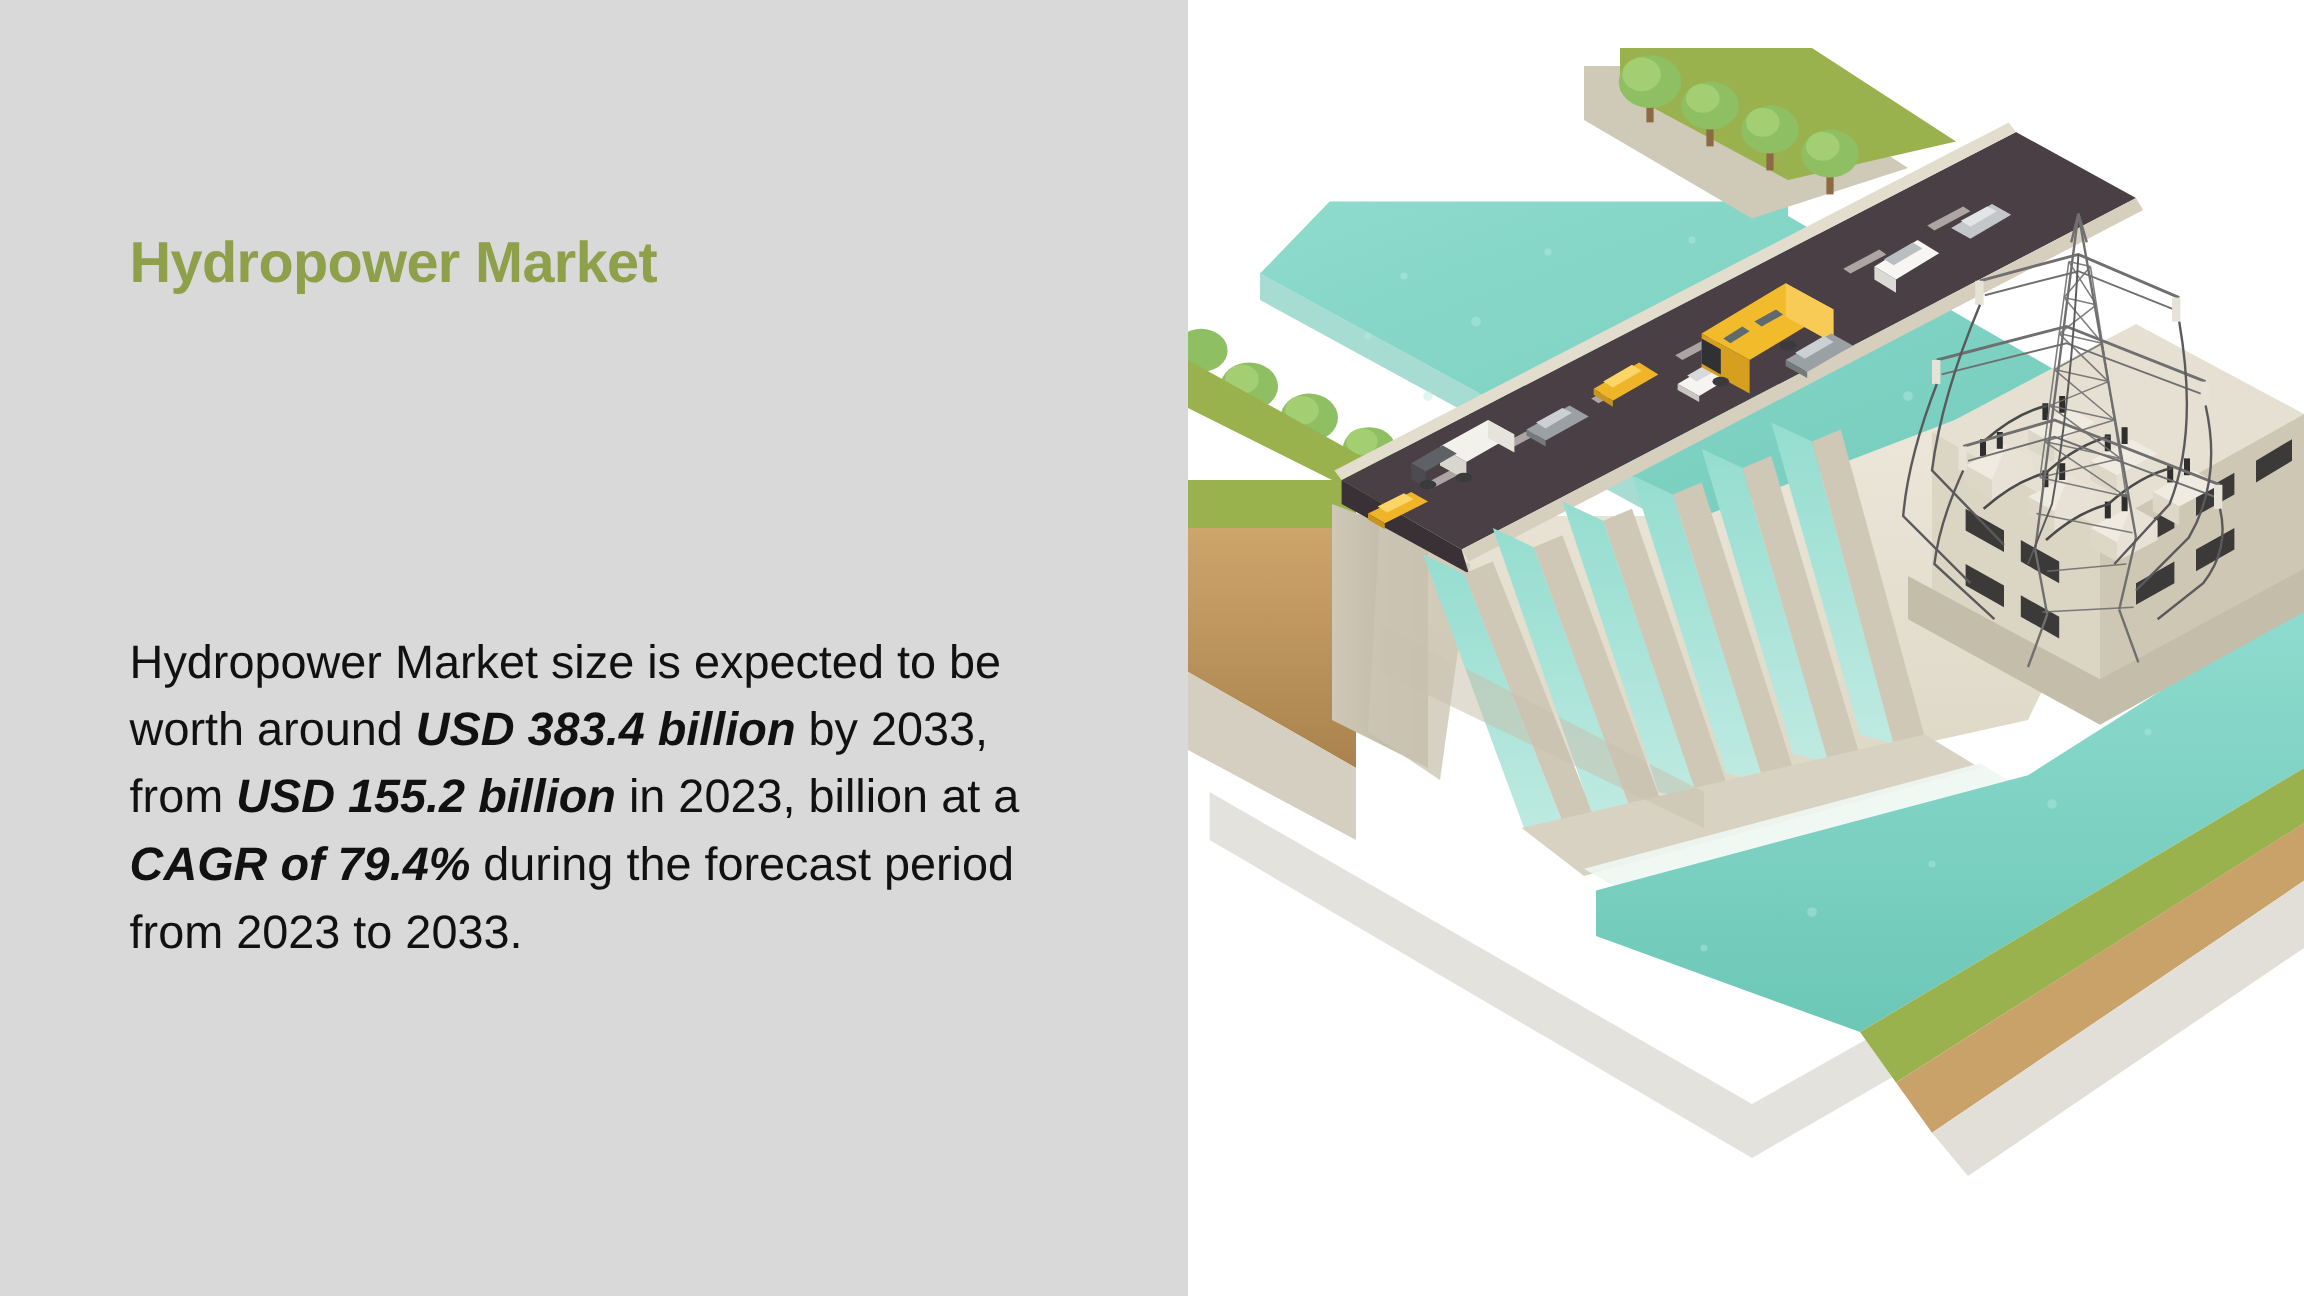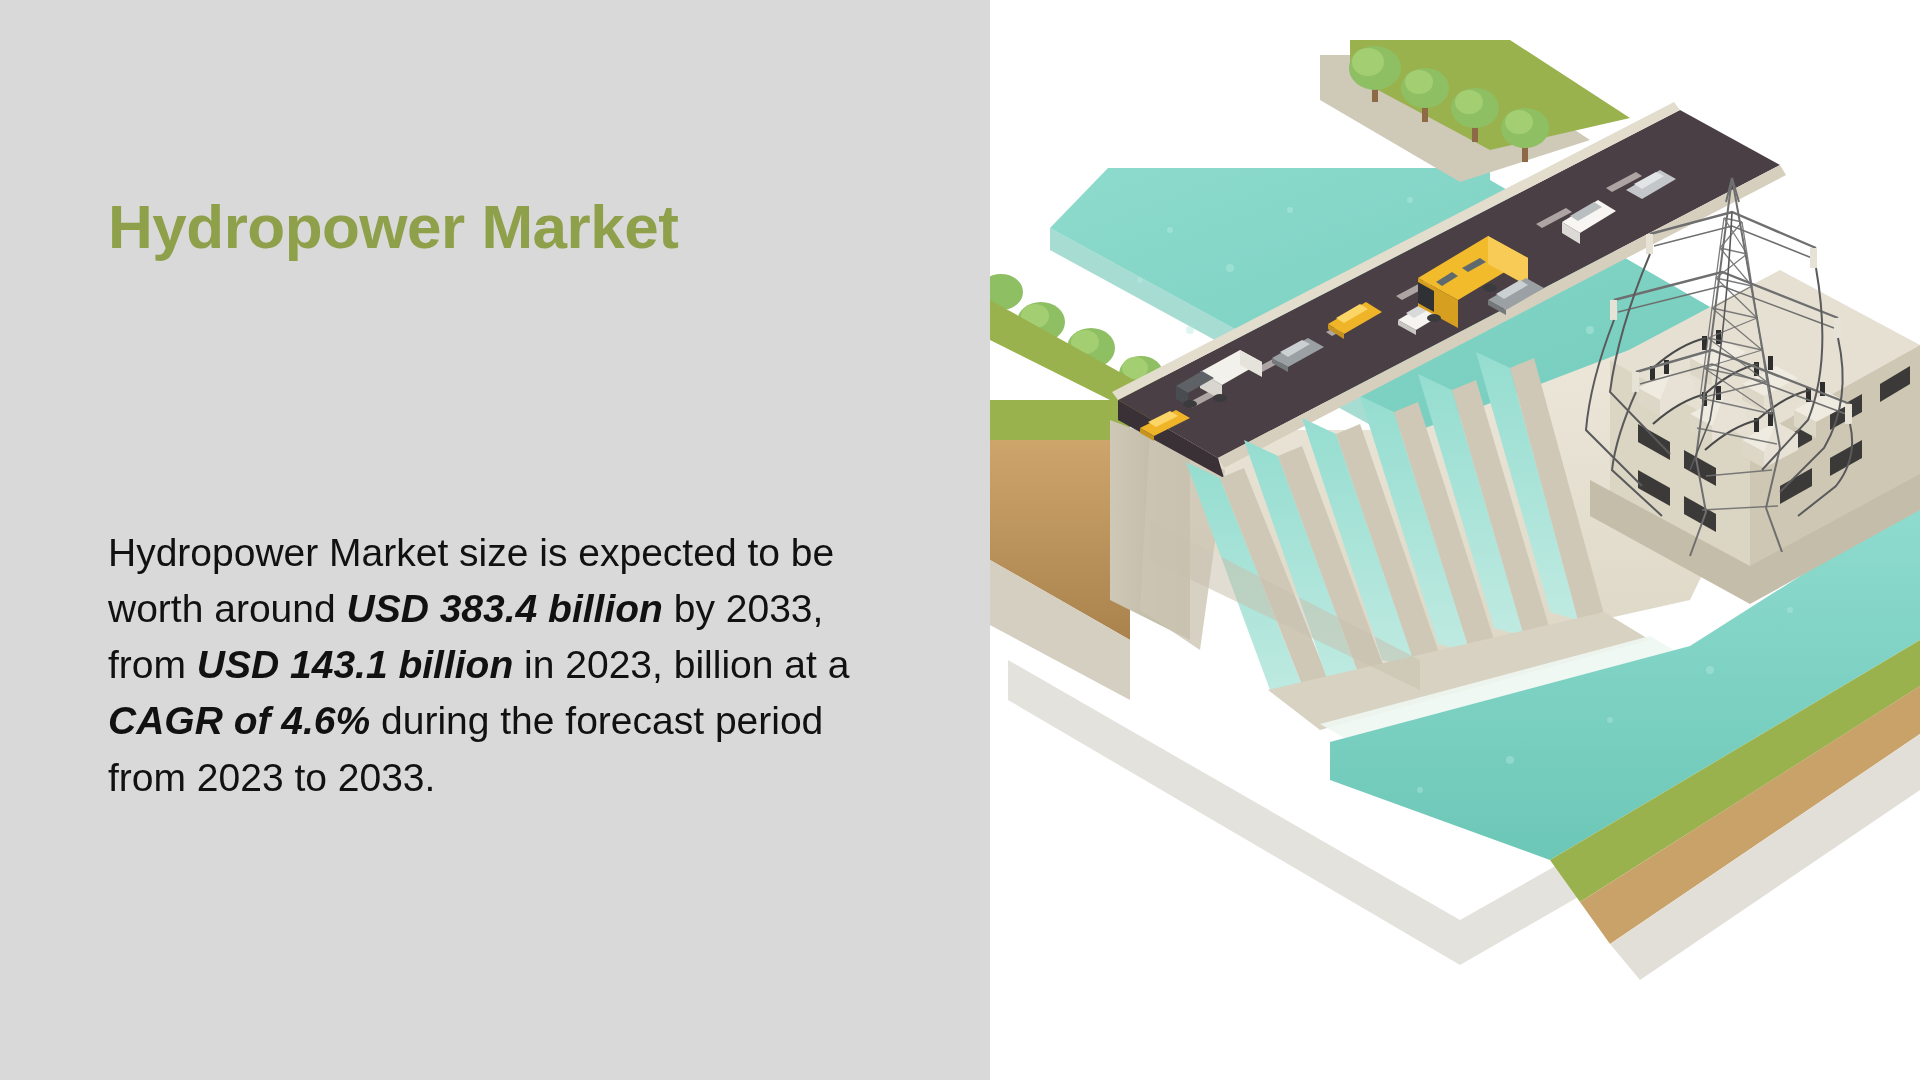--- a/index.html
+++ b/index.html
@@ -25,21 +25,21 @@
     height: 1080px;
     background: #d9d9d9;
     box-sizing: border-box;
     padding: 0;
     flex: 0 0 990px;
   }
   .page-title {
     position: absolute;
     left: 108px;
     top: 196px;
-    font-size: 62px;
+    font-size: 48px;
     font-weight: 700;
     letter-spacing: -0.5px;
     color: #8fa04a;
     line-height: 1;
     white-space: nowrap;
     margin: 0;
   }
   .body-copy {
     position: absolute;
     left: 108px;
@@ -66,21 +66,21 @@
 </head>
 <body>
 
 <div id="page">
 
   <section class="text-panel">
 
     <h1 class="page-title">Hydropower Market</h1>
 
     <p class="body-copy">
-      <span>Hydropower Market size is expected to be worth around </span><b>USD 383.4 billion</b><span> by 2033, from </span><b>USD 143.1 billion</b><span> in 2023, billion at a </span><b>CAGR of 4.6%</b><span> during the forecast period from 2023 to 2033.</span>
+      <span>Hydropower Market size is expected to be worth around </span><b>USD 383.4 billion</b><span> by 2033, from </span><b>USD 155.2 billion</b><span> in 2023, billion at a </span><b>CAGR of 79.4%</b><span> during the forecast period from 2023 to 2033.</span>
     </p>
 
   </section>
 
   <section class="art-panel">
 
     <svg width="930" height="1080" viewBox="0 0 930 1080" xmlns="http://www.w3.org/2000/svg">
       <defs>
         <linearGradient id="gWaterTop" x1="0" y1="0" x2="1" y2="1">
           <stop offset="0%" stop-color="#8ddbcd"></stop>

